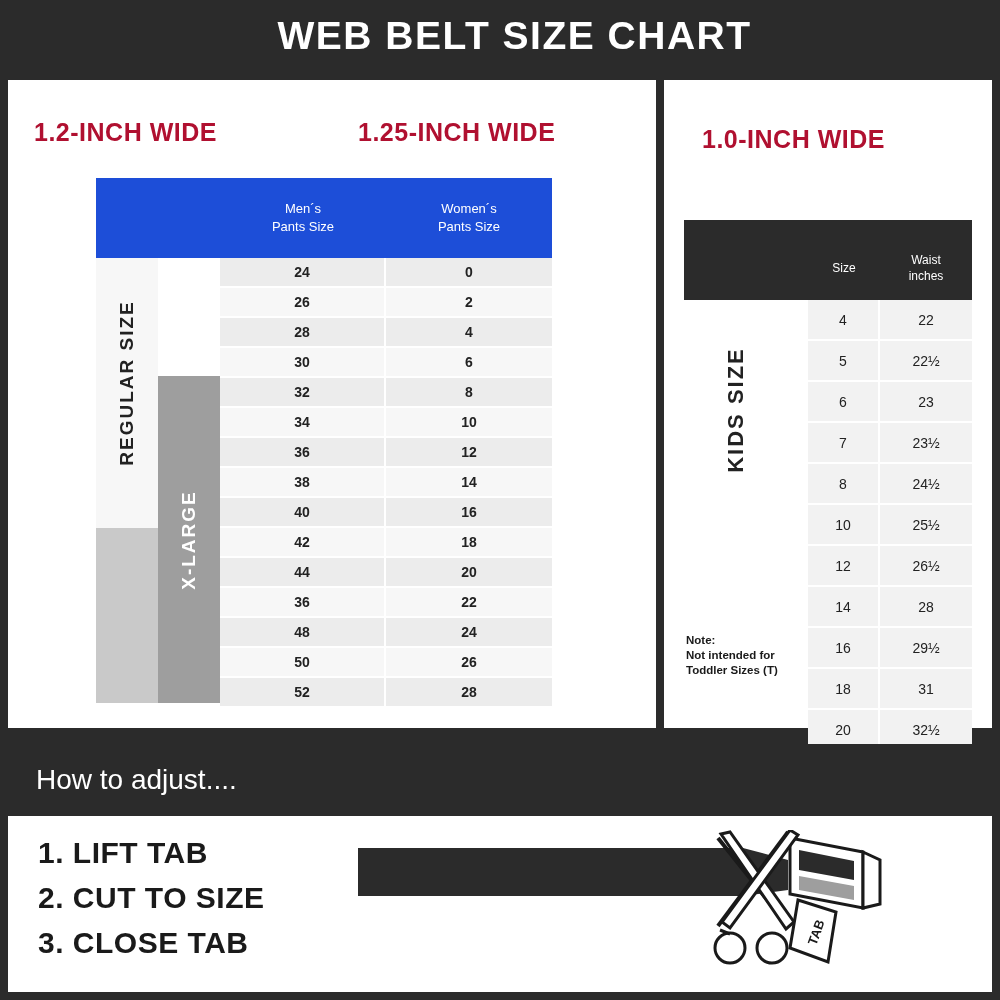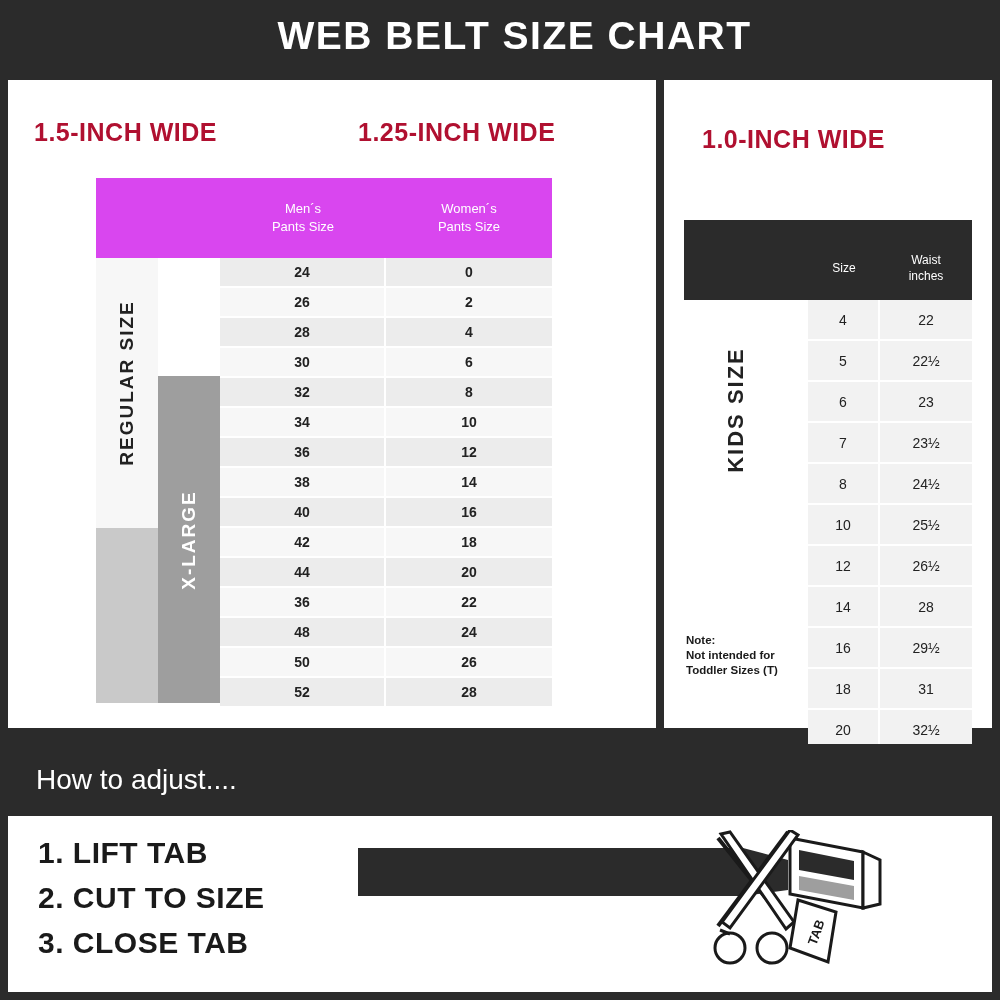--- a/index.html
+++ b/index.html
@@ -80,21 +80,21 @@
     left: 88px;
     top: 98px;
     width: 456px;
     height: 525px;
   }
   .adult-head {
     position: absolute;
     left: 0; top: 0;
     width: 456px;
     height: 80px;
-    background: #d946ef;
+    background: #1d4ed8;
   }
   .adult-head .col-label {
     position: absolute;
     top: 22px;
     width: 166px;
     text-align: center;
     color: #ffffff;
     font-size: 13px;
     line-height: 18px;
   }
@@ -294,21 +294,21 @@
 <body>
 
 <div class="page">
 
   <div class="header">
     <div class="header-title">WEB BELT SIZE CHART</div>
   </div>
 
   <div class="panel panel-left">
 
-    <div class="section-title" id="title-15">1.5-INCH WIDE</div>
+    <div class="section-title" id="title-15">1.2-INCH WIDE</div>
     <div class="section-title" id="title-125">1.25-INCH WIDE</div>
 
     <div class="vlabel-box" id="reg-box-gray"></div>
     <div class="vlabel-box" id="reg-box">
       <div class="vlabel-text">REGULAR SIZE</div>
     </div>
     <div class="vlabel-box" id="xl-box-dark">
       <div class="vlabel-text">X-LARGE</div>
     </div>
 

